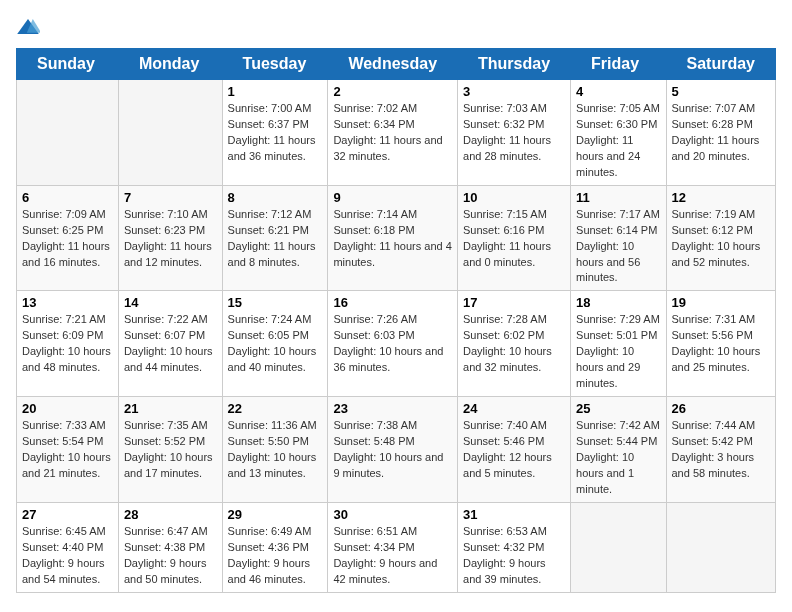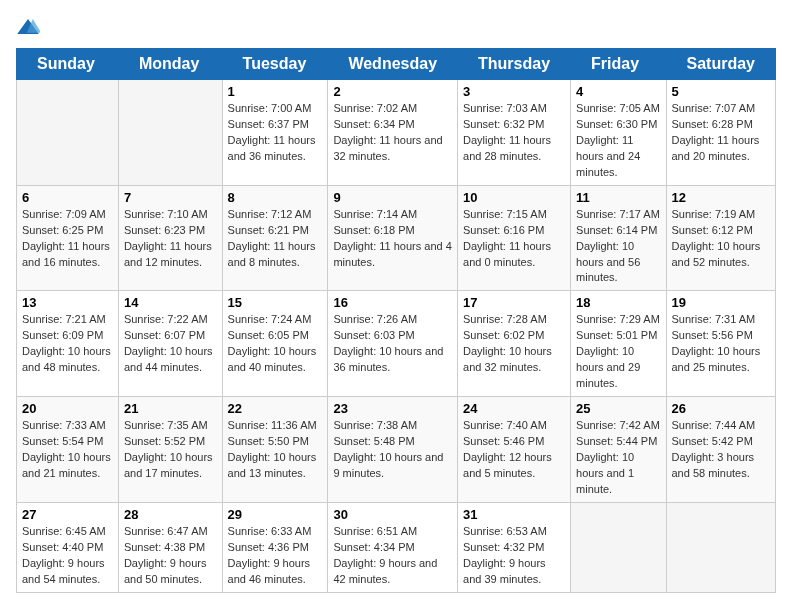--- a/index.html
+++ b/index.html
@@ -296,21 +296,21 @@
           <div class="cell-text">Daylight: 9 hours and 54 minutes.</div>
         </td>
         <td>
           <span class="day-number">28</span>
           <div class="cell-text">Sunrise: 6:47 AM</div>
           <div class="cell-text">Sunset: 4:38 PM</div>
           <div class="cell-text">Daylight: 9 hours and 50 minutes.</div>
         </td>
         <td>
           <span class="day-number">29</span>
-          <div class="cell-text">Sunrise: 6:33 AM</div>
+          <div class="cell-text">Sunrise: 6:49 AM</div>
           <div class="cell-text">Sunset: 4:36 PM</div>
           <div class="cell-text">Daylight: 9 hours and 46 minutes.</div>
         </td>
         <td>
           <span class="day-number">30</span>
           <div class="cell-text">Sunrise: 6:51 AM</div>
           <div class="cell-text">Sunset: 4:34 PM</div>
           <div class="cell-text">Daylight: 9 hours and 42 minutes.</div>
         </td>
         <td>

